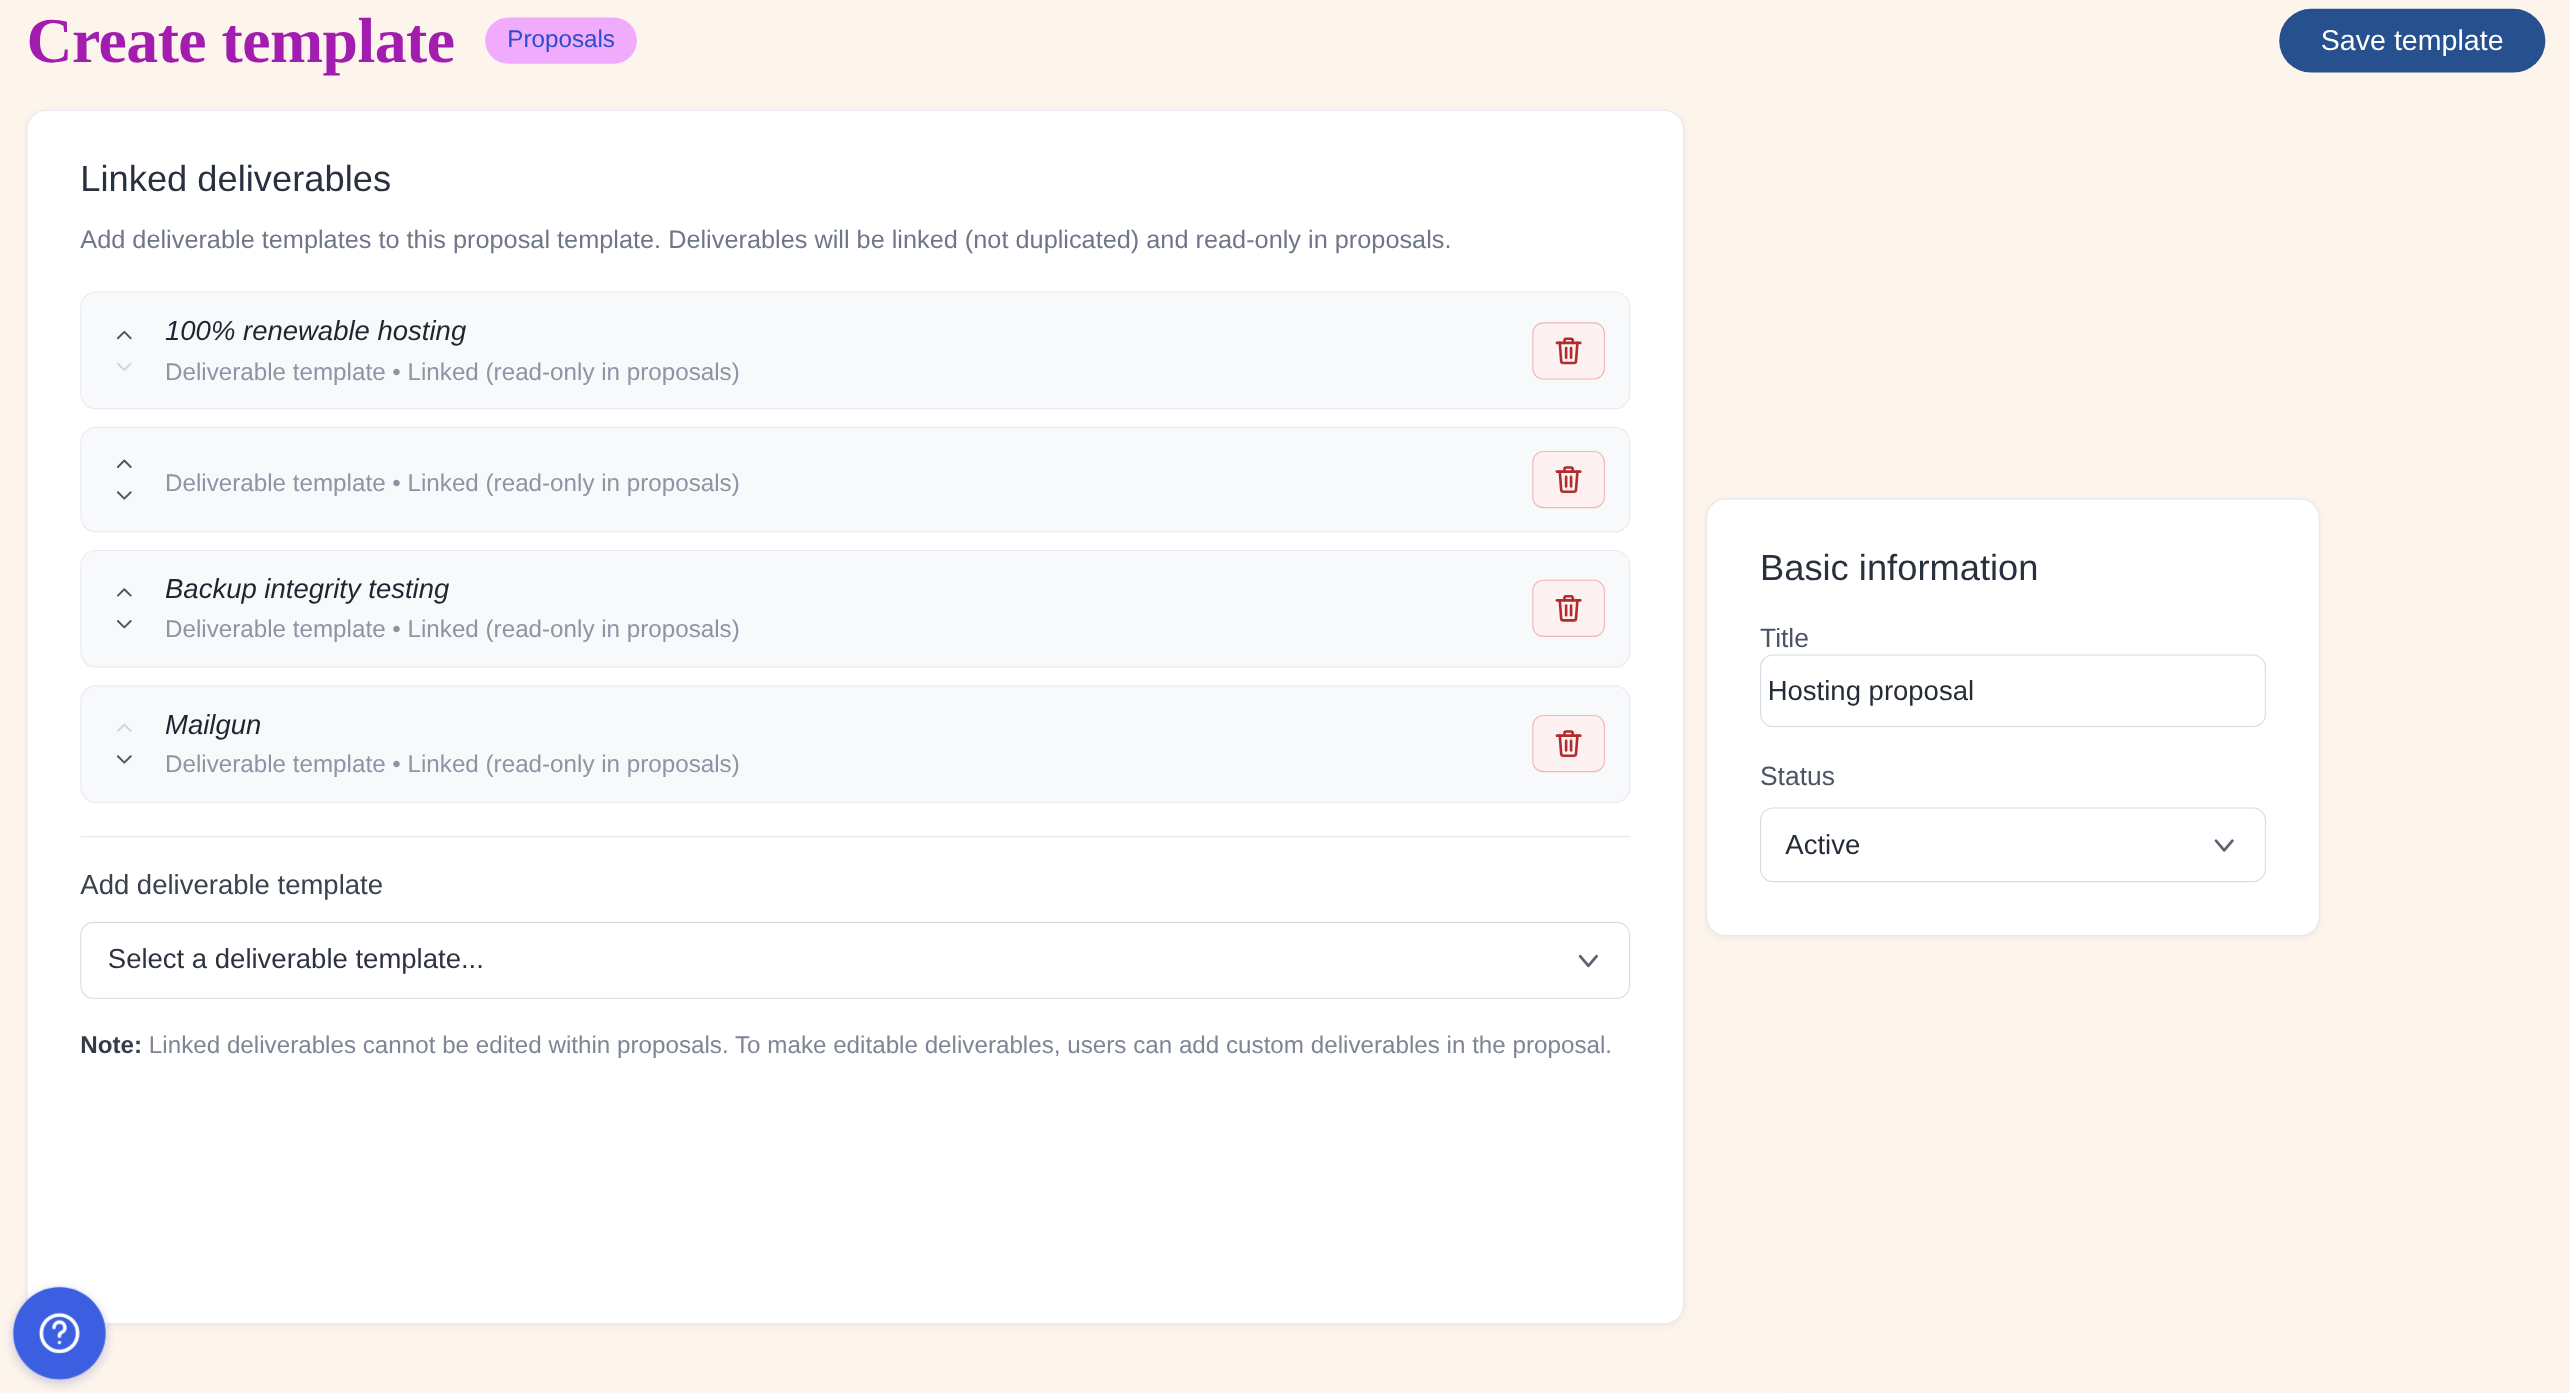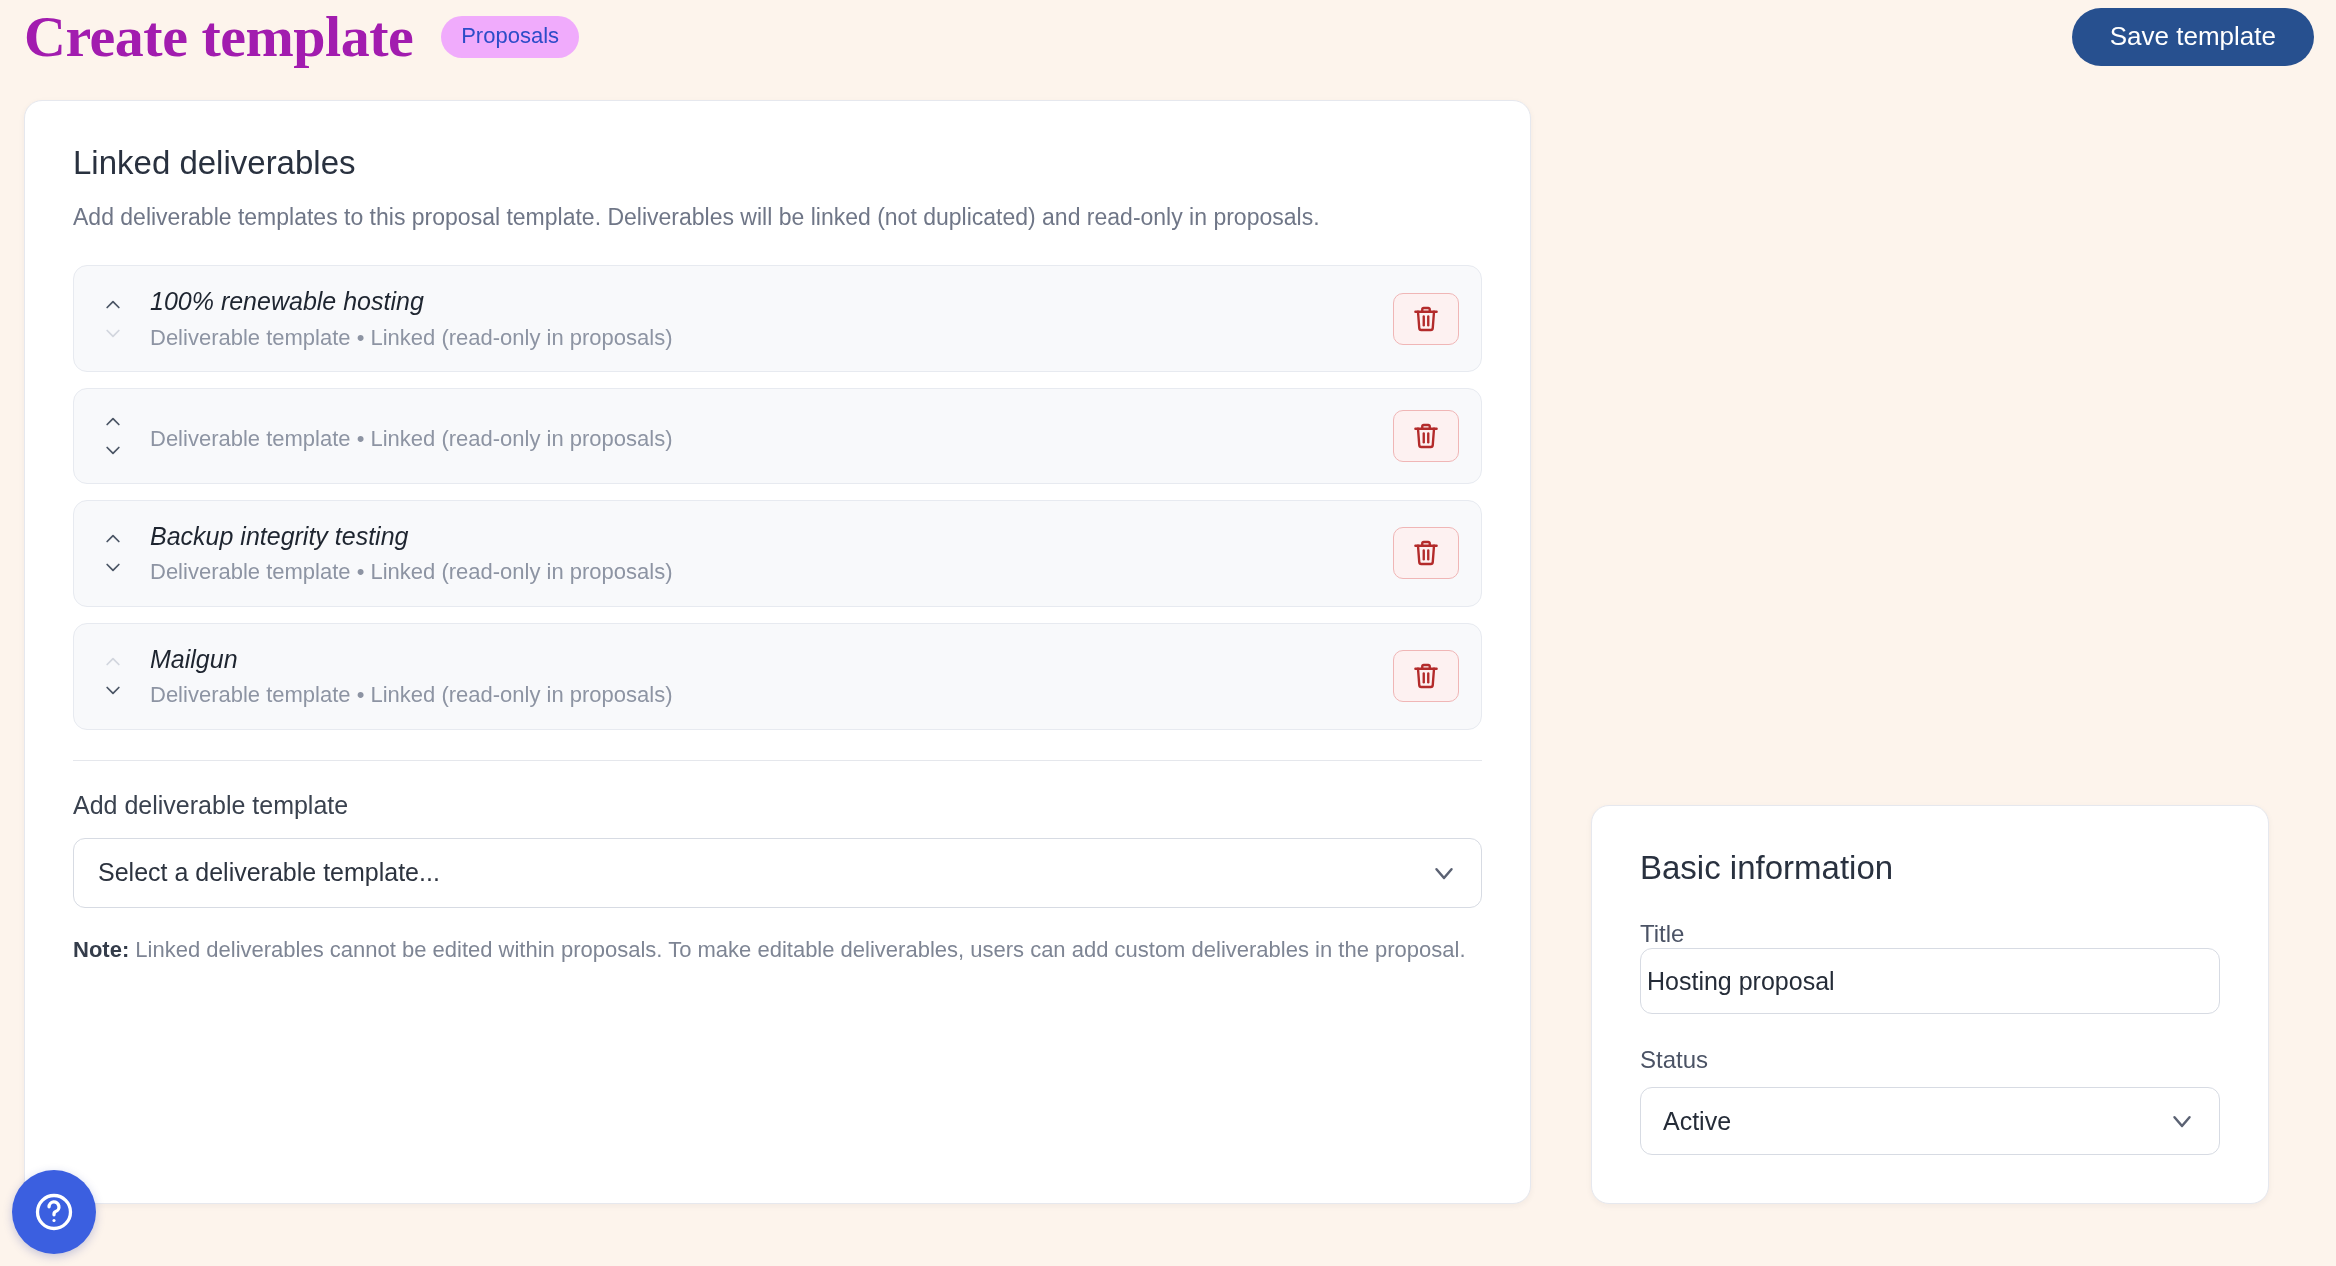--- a/index.html
+++ b/index.html
@@ -52,37 +52,37 @@
     font-size: 26px;
     padding: 15px 38px 17px;
     cursor: pointer;
     line-height: 1;
     white-space: nowrap;
   }
 
   
   .page-body {
     display: flex;
-    align-items: flex-end;
-    gap: 60px;
+    align-items: center;
+    gap: 20px;
     padding: 26px 24px 0 24px;
   }
   .card {
     background: #ffffff;
     border: 1px solid #e6e8ee;
     border-radius: 18px;
     box-shadow: 0 2px 6px rgba(40,40,60,0.05);
   }
   .card-left {
     width: 1507px;
     padding: 42px 48px 44px;
     min-height: 1104px;
   }
   .card-right {
-    width: 678px;
+    width: 558px;
     padding: 42px 48px 48px;
   }
 
   
   .section-title {
     font-size: 33px;
     color: #29313f;
     line-height: 1.2;
   }
   .section-desc {

